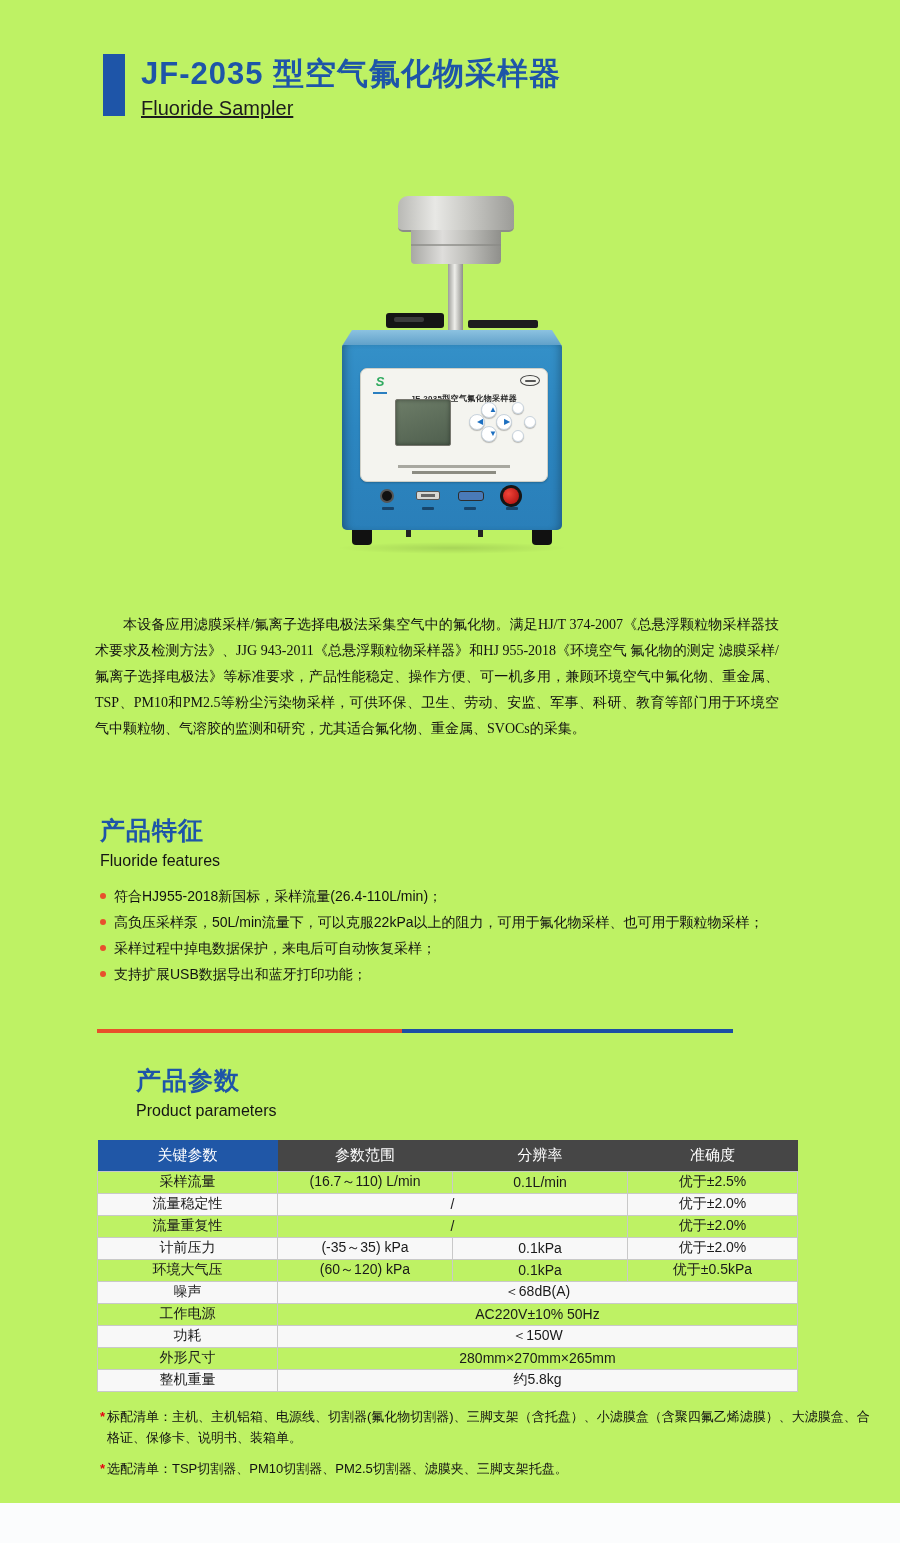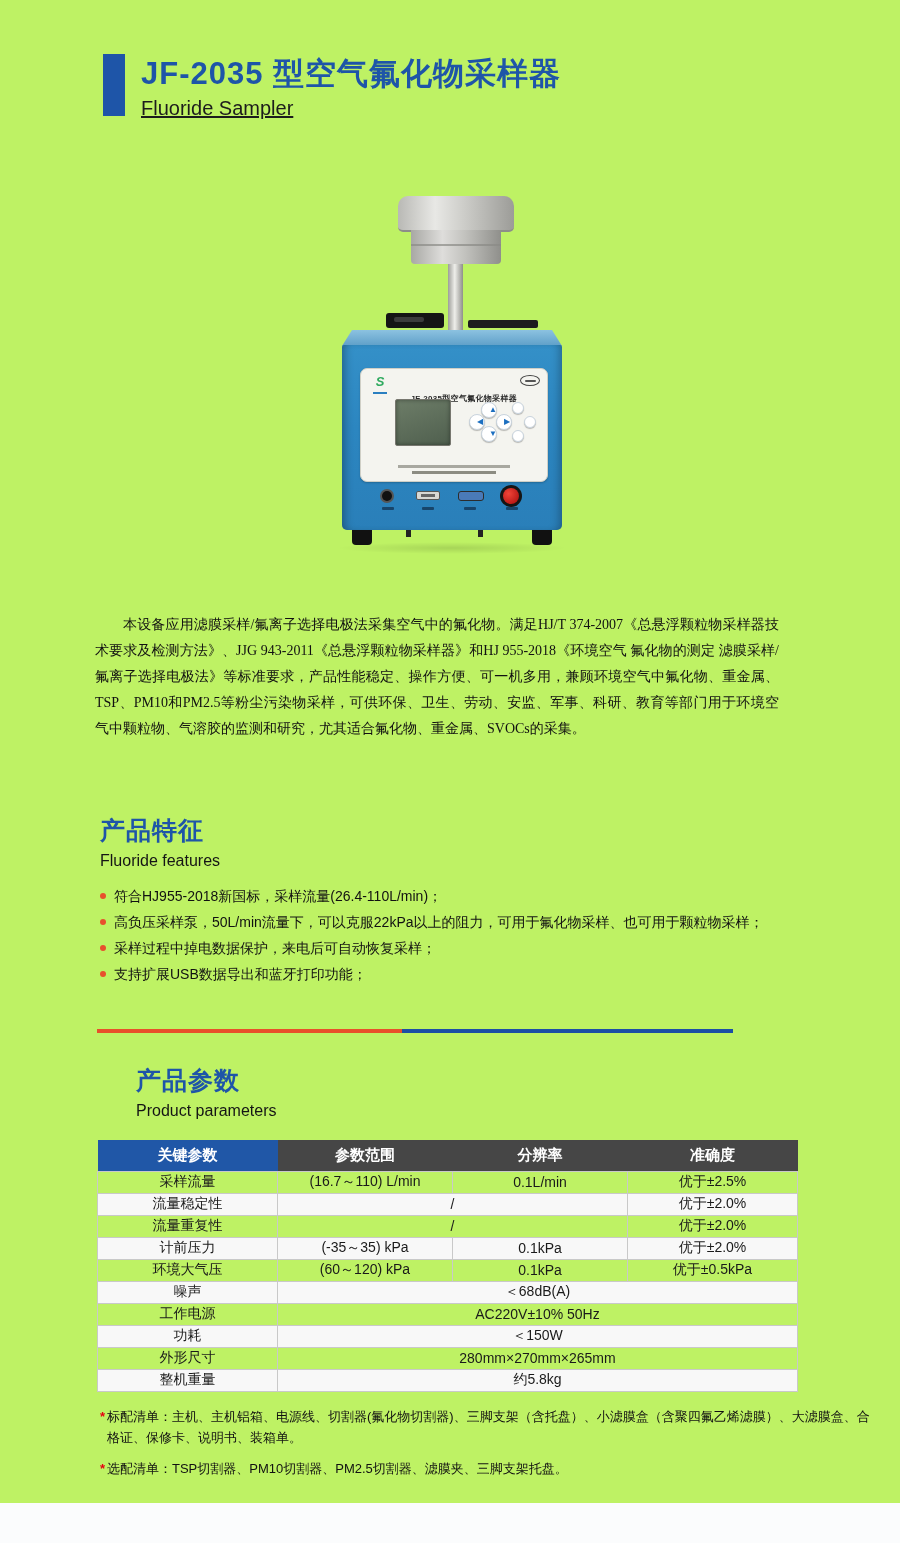--- a/index.html
+++ b/index.html
@@ -83,21 +83,21 @@
 
   .divider { position:absolute; left:97px; top:1029px; width:636px; height:4px; display:flex; }
   .divider .o { width:48%; background:#e8502a; }
   .divider .b { width:52%; background:#1c4fa5; }
 
   .params-hd { position:absolute; left:100px; top:1064px;margin-left:36px; }
 
   
   .ptable { position:absolute; left:97px; top:1140px; width:700px; border-collapse:collapse;
             font-size:14px; text-align:center; table-layout:fixed; }
-  .ptable th { height:31px; color:#fff; font-size:15px; font-weight:bold; border:none; }
+  .ptable th { height:31px; color:#fff; font-size:15px; font-weight:normal; border:none; }
   .ptable th.c-blue { background:#2057a7; }
   .ptable th.c-gray { background:#464646; }
   .ptable td { height:22px; border:1px solid #c9c9c9; padding:0 4px; color:#1a1a1a; }
   .ptable tr:nth-child(even) td { background:#f8f8f8; }
   .ptable col.c1 { width:180px; } .ptable col.c2 { width:175px; }
   .ptable col.c3 { width:175px; } .ptable col.c4 { width:170px; }
 
   
   .note { position:absolute; width:778px; left:100px; font-size:13px; line-height:21px; color:#111; padding-left:7px; }
   .note .star { position:absolute; left:0; top:0; color:#e60012; font-weight:bold; }

